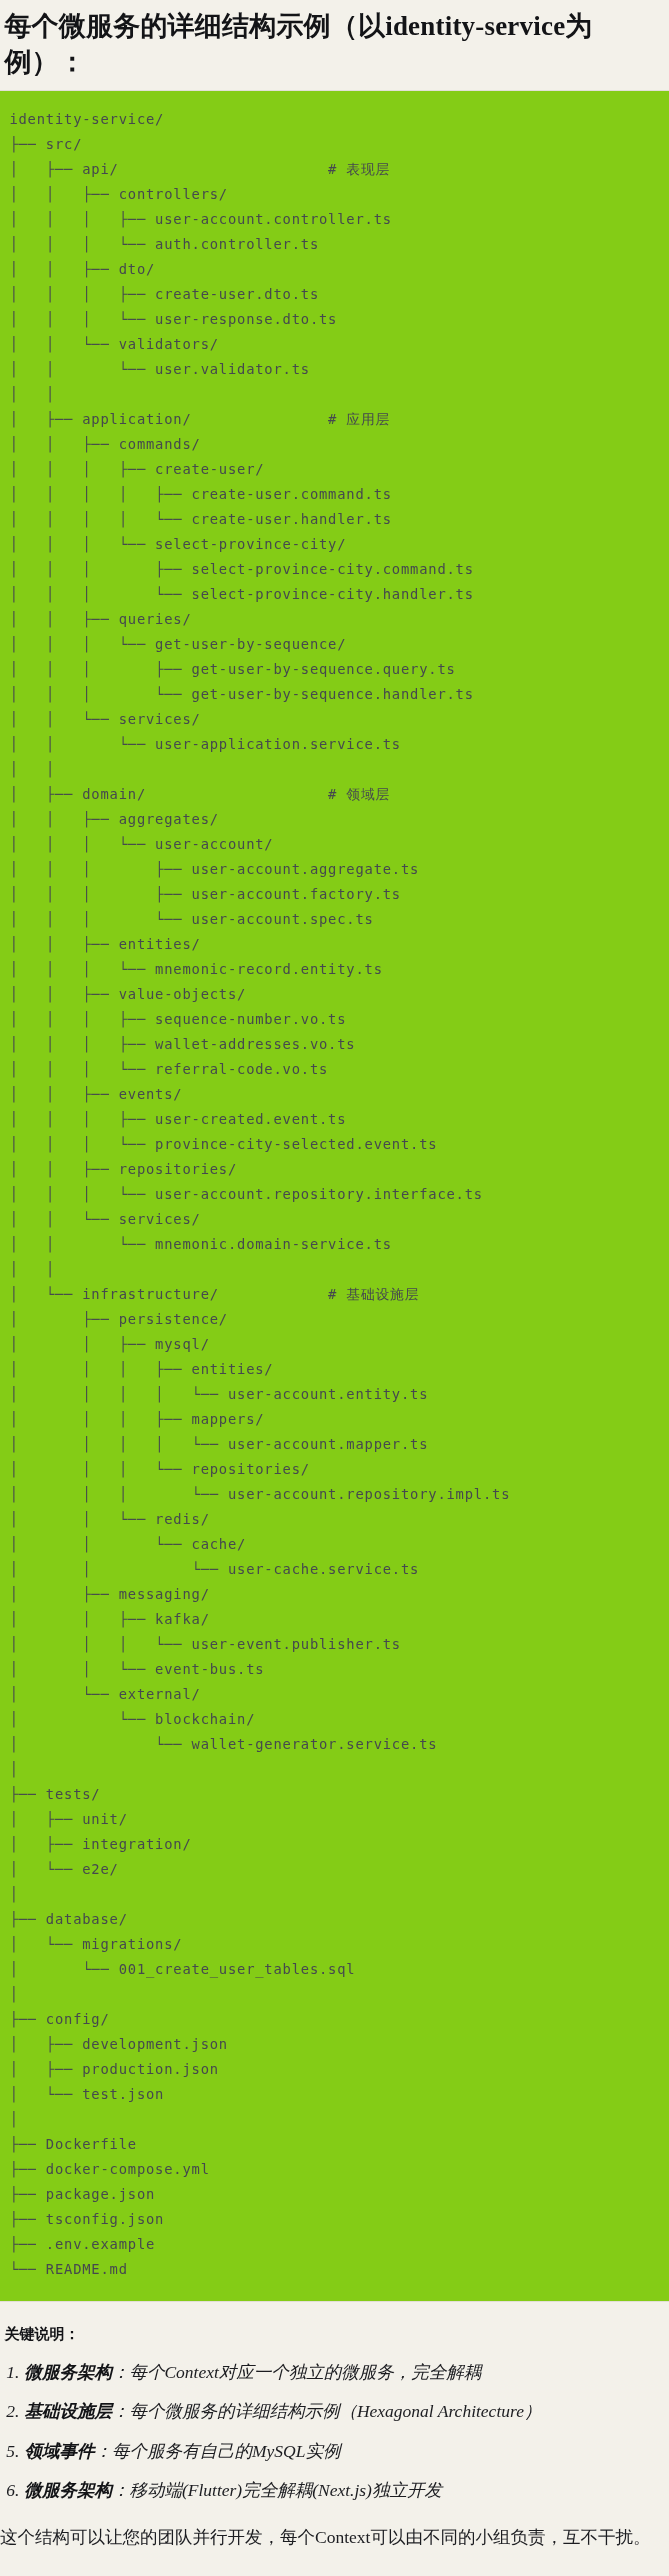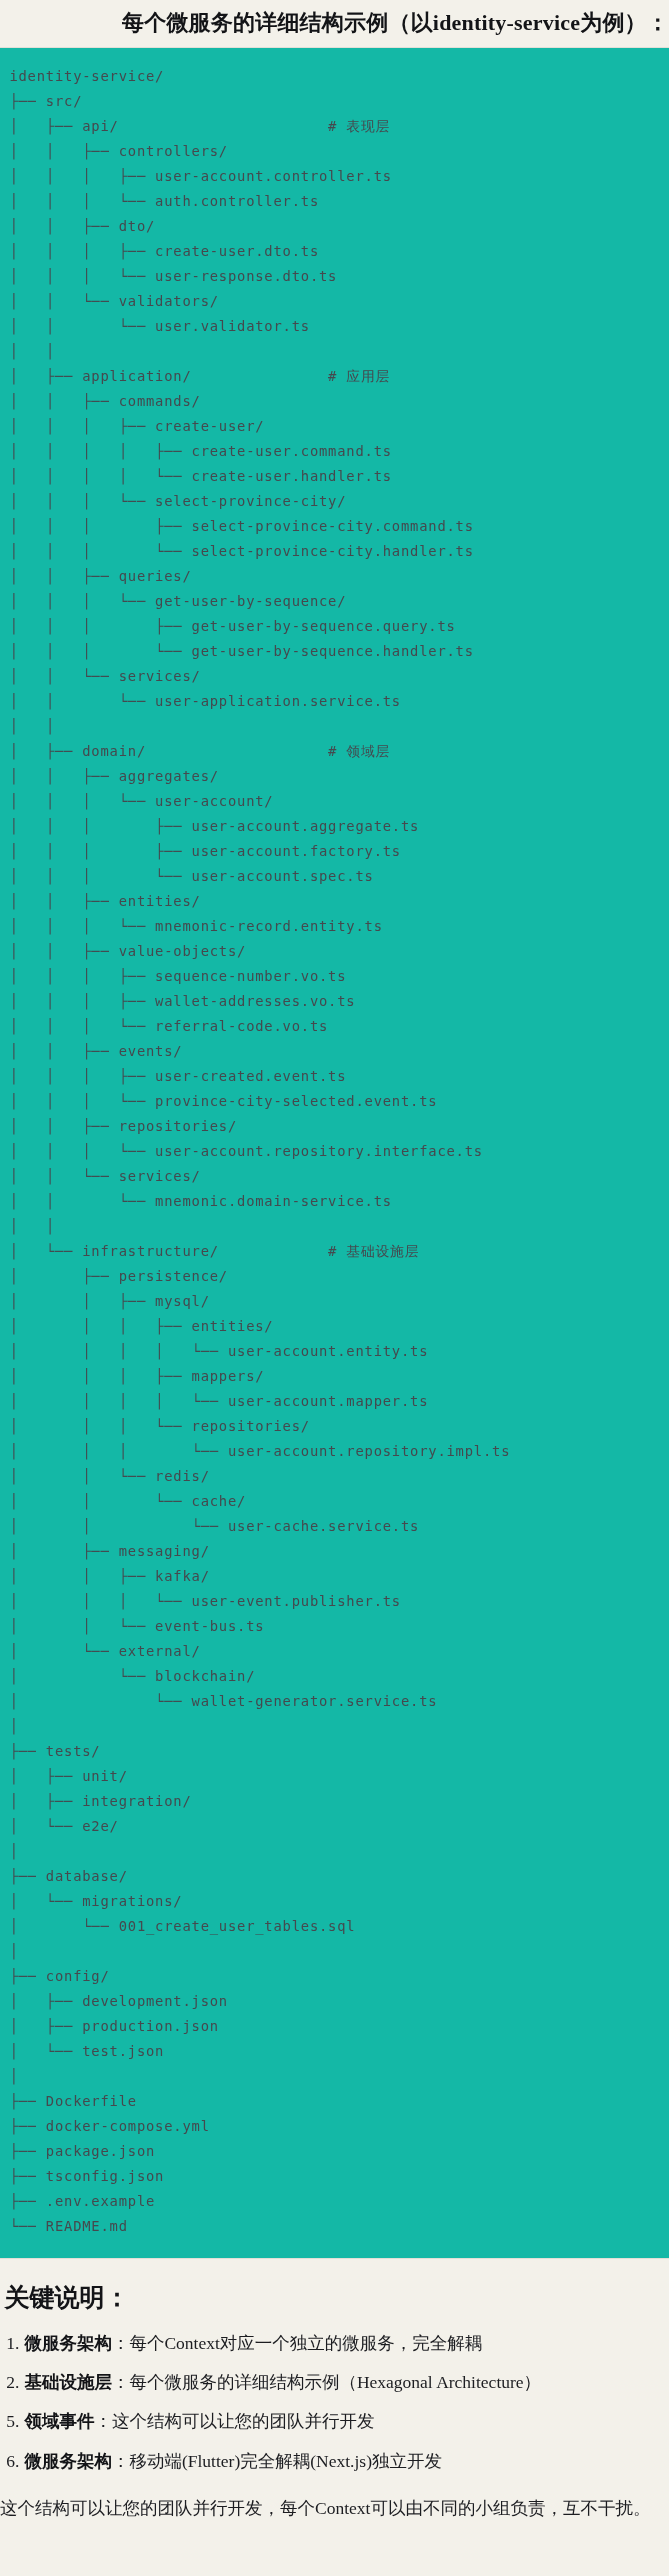--- a/index.html
+++ b/index.html
@@ -11,51 +11,51 @@
     width: 669px;
     min-height: 2576px;
     background: #f3f1ea;
     font-family: "Liberation Serif", "DejaVu Serif", serif;
     color: #1c1d21;
     box-sizing: border-box;
     overflow: hidden;
   }
   .page-title {
     margin: 7.5px 0 9.4px 4.4px;
-    font-size: 22px;
+    font-size: 27px;
     line-height: 1.35;
     font-weight: bold;
     color: #131417;
     letter-spacing: 0.2px;
-    text-align: right;
   }
   .code-block {
     margin: 0;
-    background: #14b8a6;
+    background: #84cc16;
     border-top: 0.6px solid #e2dfd7;
     border-bottom: 0.6px solid #e2dfd7;
     padding: 16.3px 7.5px 19px 9.4px;
     font-family: "DejaVu Sans Mono", "Liberation Mono", monospace;
     font-size: 13.8px;
     line-height: 25px;
     letter-spacing: 0.8px;
     color: #45494e;
     white-space: pre;
     overflow: hidden;
   }
   .notes-title {
     margin: 22.5px 0 16.3px 4.4px;
-    font-size: 25px;
+    font-size: 15px;
     font-weight: bold;
     color: #131417;
   }
   .key-points {
     list-style: none;
     margin: 0;
     padding: 0 0 0 6.3px;
+    font-style: italic;
   }
   .key-points li {
     font-size: 17.5px;
     line-height: 24.4px;
     margin: 0 0 15px 0;
     color: #1c1d21;
   }
   .key-points .num {
     margin-right: 5px;
   }
@@ -168,21 +168,21 @@
   <h2 class="notes-title">关键说明：</h2>
 
   <ol class="key-points">
     <li>
       <span class="num">1.</span><strong>微服务架构</strong><span>：每个Context对应一个独立的微服务，完全解耦</span>
     </li>
     <li>
       <span class="num">2.</span><strong>基础设施层</strong><span>：每个微服务的详细结构示例（Hexagonal Architecture）</span>
     </li>
     <li>
-      <span class="num">5.</span><strong>领域事件</strong><span>：这个结构可以让您的团队并行开发</span>
+      <span class="num">5.</span><strong>领域事件</strong><span>：每个服务有自己的MySQL实例</span>
     </li>
     <li>
       <span class="num">6.</span><strong>微服务架构</strong><span>：移动端(Flutter)完全解耦(Next.js)独立开发</span>
     </li>
   </ol>
 
   <p class="closing">这个结构可以让您的团队并行开发，每个Context可以由不同的小组负责，互不干扰。</p>
 
 </div>
 

